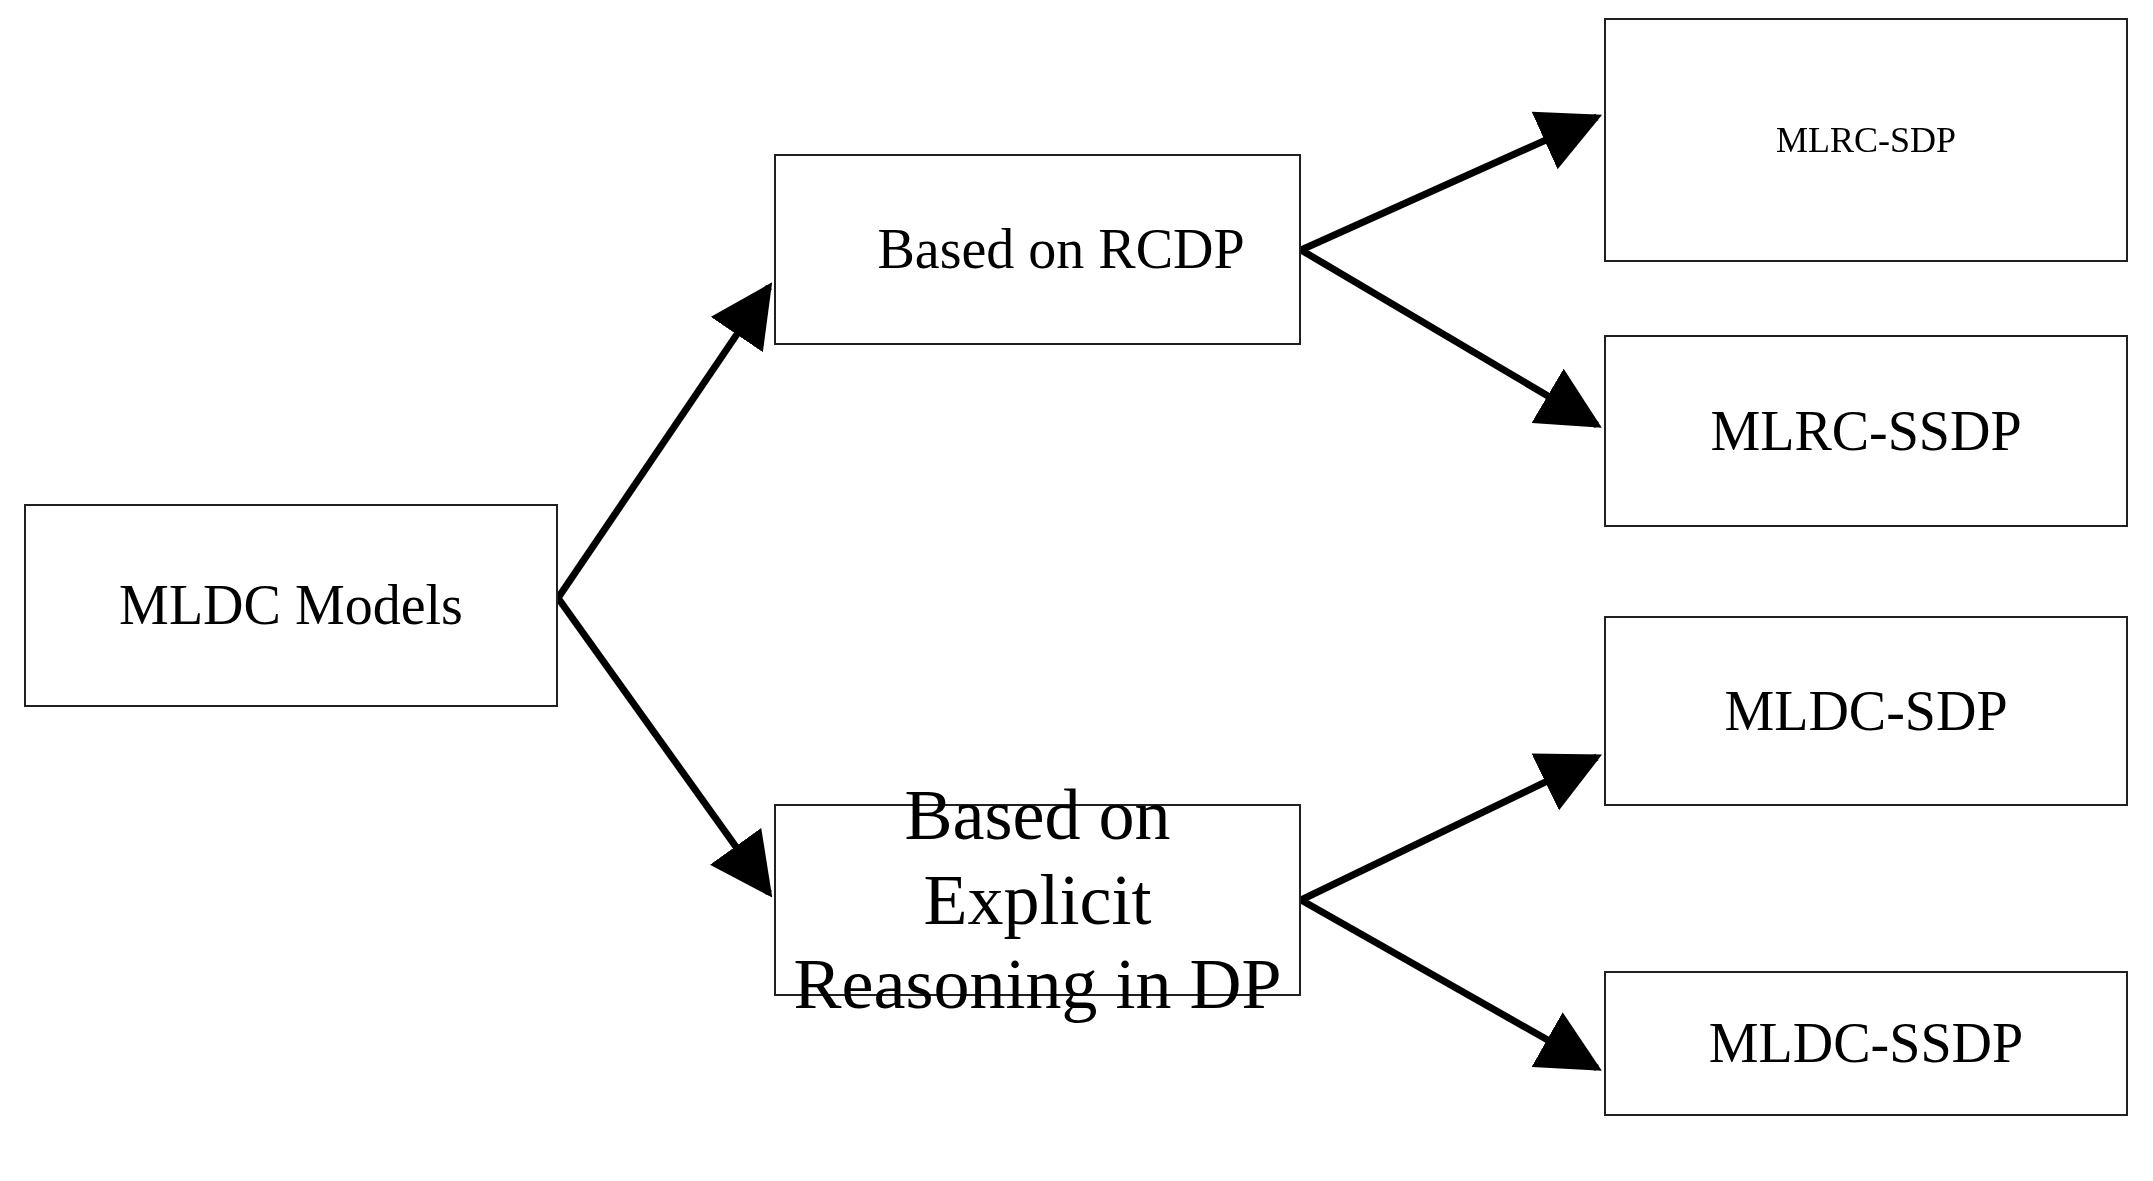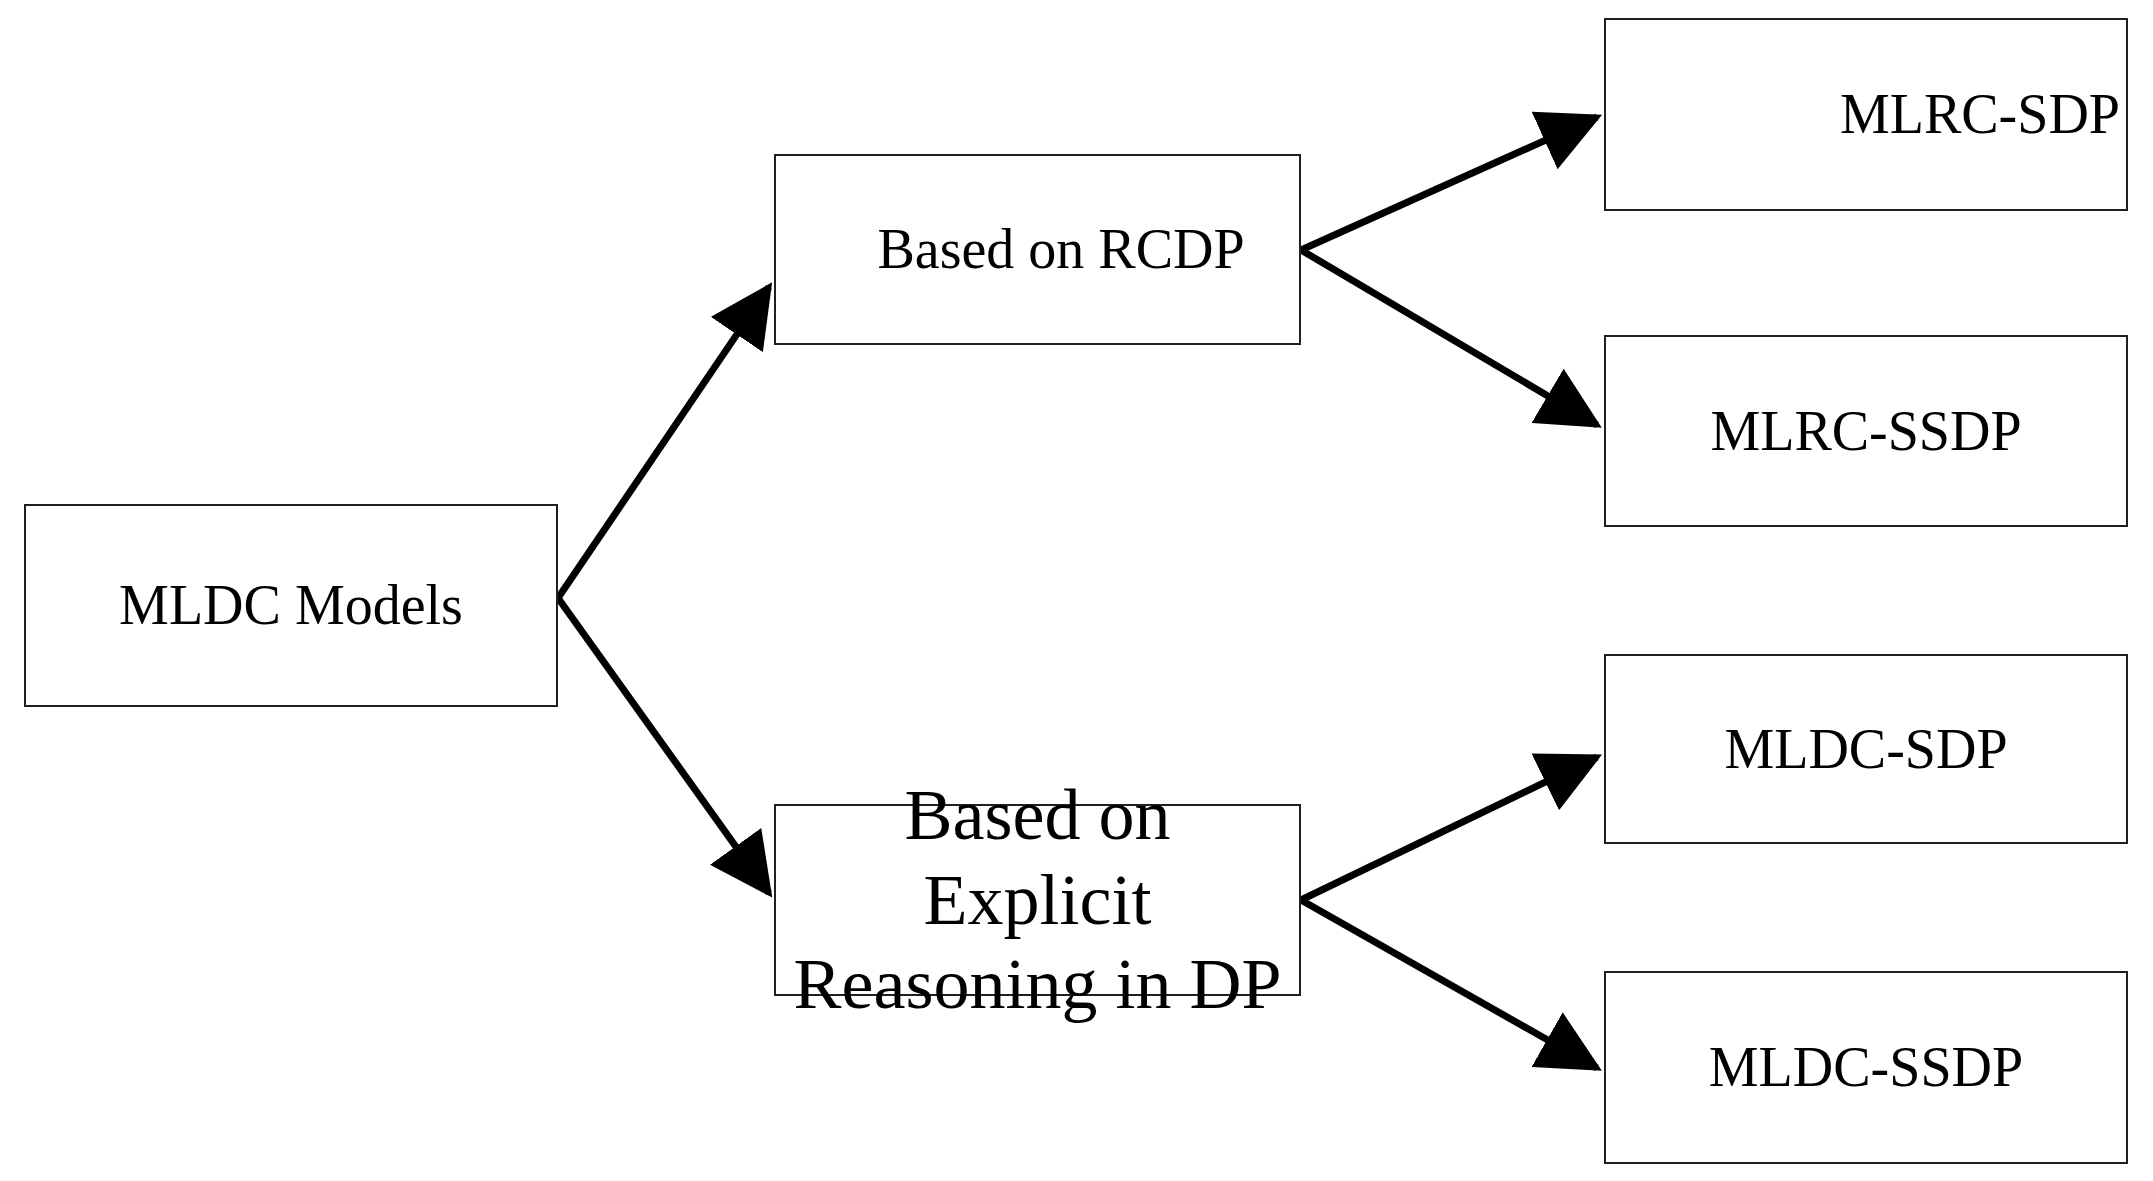--- a/index.html
+++ b/index.html
@@ -68,43 +68,42 @@
     width: 527px;
     height: 192px;
     font-size: 72px;
   }
 
   
   #node-mlrc-sdp {
     left: 1604px;
     top: 18px;
     width: 524px;
-    height: 193px;
-    font-size: 56px;
-    justify-content: flex-end;
+    height: 244px;
+    font-size: 36px;
   }
   #node-mlrc-ssdp {
     left: 1604px;
     top: 335px;
     width: 524px;
     height: 192px;
     font-size: 56px;
   }
   #node-mldc-sdp {
     left: 1604px;
-    top: 654px;
+    top: 616px;
     width: 524px;
     height: 190px;
     font-size: 56px;
   }
   #node-mldc-ssdp {
     left: 1604px;
     top: 971px;
     width: 524px;
-    height: 193px;
+    height: 145px;
     font-size: 56px;
   }
 </style>
 </head>
 <body>
 
 <div id="diagram-canvas">
 
   <svg id="edge-layer" viewBox="0 0 2153 1181" width="2153" height="1181" xmlns="http://www.w3.org/2000/svg">
     <defs>

